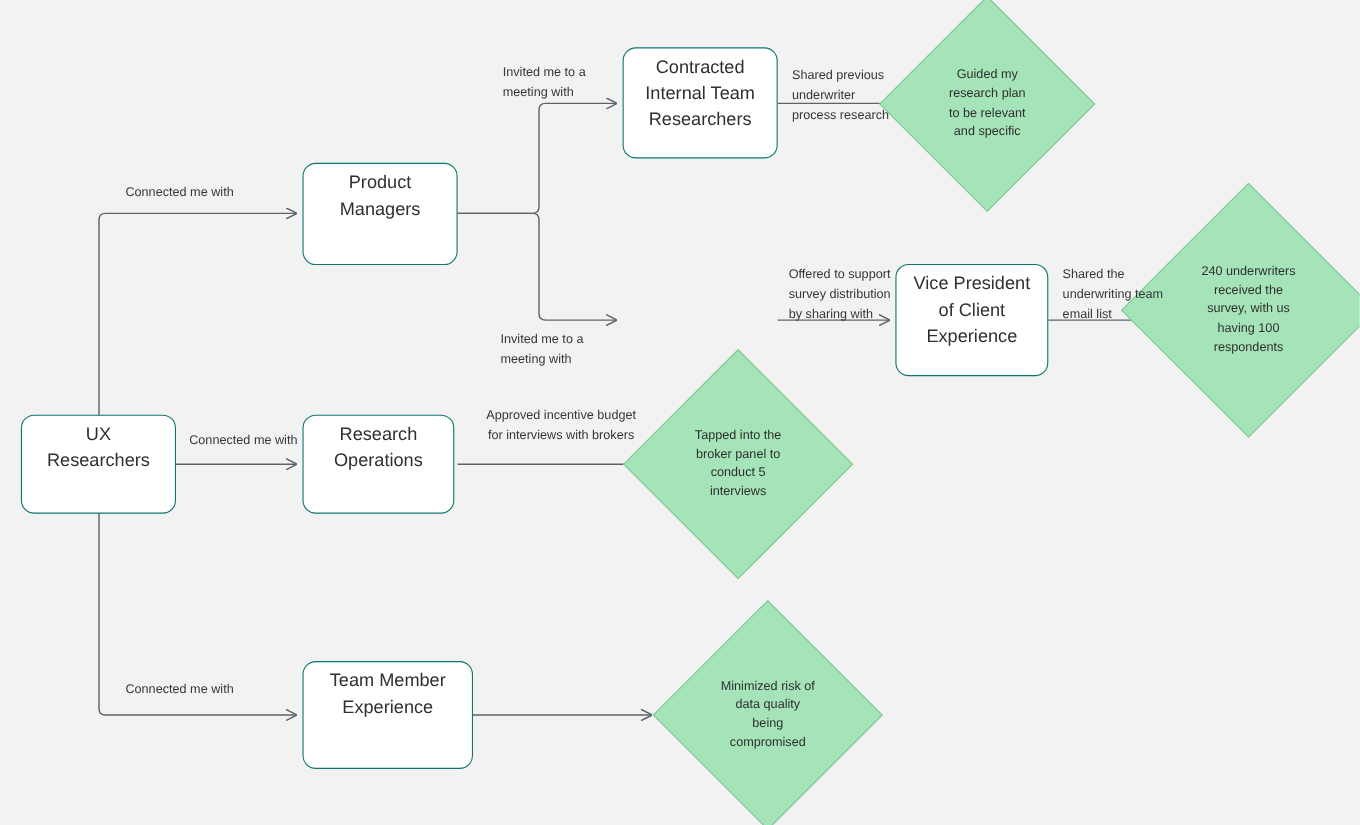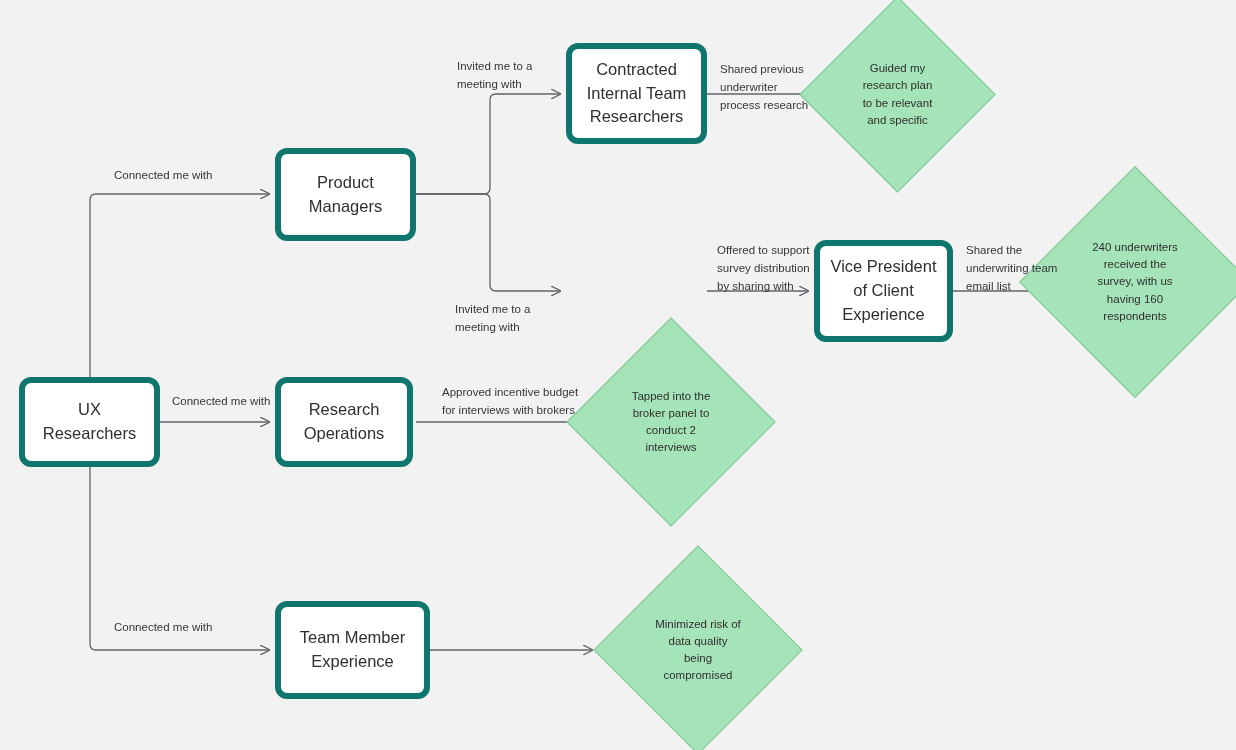--- a/index.html
+++ b/index.html
@@ -20,23 +20,23 @@
     background: #f2f2f2;
   }
   svg.edges {
     position: absolute; left: 0; top: 0;
     width: 1236px; height: 750px;
     overflow: visible;
   }
   .node {
     position: absolute;
     background: #ffffff;
-    border: 6px solid #0f766e;
+    border: 1px solid #0f766e;
     border-radius: 12px;
-    display: flex; align-items: center; justify-content: center;
+    display: flex; align-items: flex-start; justify-content: center;
     text-align: center;
     font-size: 16.5px;
     line-height: 1.45;
     color: #2f2f2f;
     padding: 6px 10px;
     z-index: 3;
   }
   .diamond {
     position: absolute;
     z-index: 2;
@@ -132,29 +132,29 @@
 research plan
 to be relevant
 and specific</div>
   </div>
 
   <div class="diamond" style="left:1053px; top:200px; width:164px; height:164px;">
     <div class="shape"></div>
     <div class="dlabel">240 underwriters
 received the
 survey, with us
-having 160
+having 100
 respondents</div>
   </div>
 
   <div class="diamond" style="left:597px; top:348px; width:148px; height:148px;">
     <div class="shape"></div>
     <div class="dlabel">Tapped into the
 broker panel to
-conduct 2
+conduct 5
 interviews</div>
   </div>
 
   <div class="diamond" style="left:624px; top:576px; width:148px; height:148px;">
     <div class="shape"></div>
     <div class="dlabel">Minimized risk of
 data quality
 being
 compromised</div>
   </div>
@@ -174,19 +174,19 @@
   <div class="edge-label" style="left:717px; top:242px;">Offered to support
 survey distribution
 by sharing with</div>
 
   <div class="edge-label" style="left:966px; top:242px;">Shared the
 underwriting team
 email list</div>
 
   <div class="edge-label" style="left:172px; top:393px;">Connected me with</div>
 
-  <div class="edge-label" style="left:442px; top:384px;">Approved incentive budget
+  <div class="edge-label" style="left:442px; top:370px;text-align:center;">Approved incentive budget
 for interviews with brokers</div>
 
   <div class="edge-label" style="left:114px; top:619px;">Connected me with</div>
 
 
 </div>
 
 </body></html>

